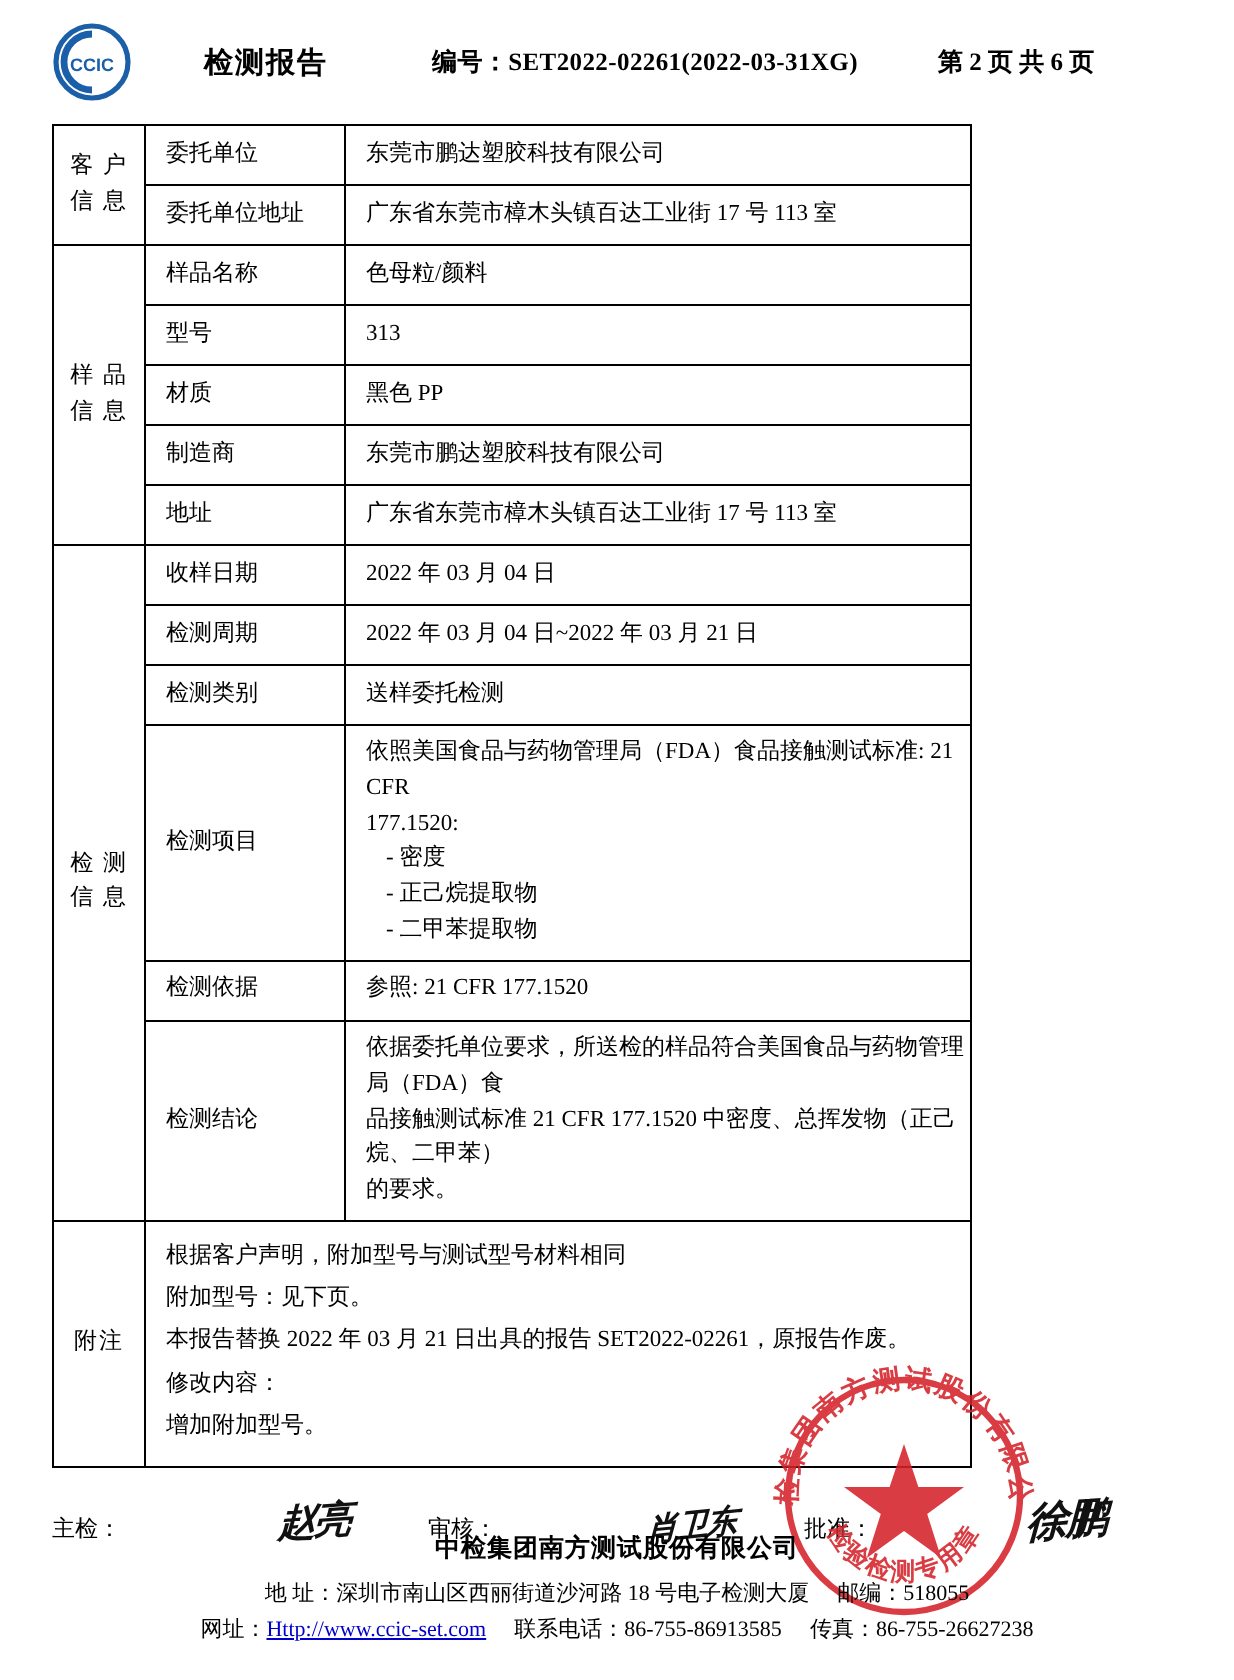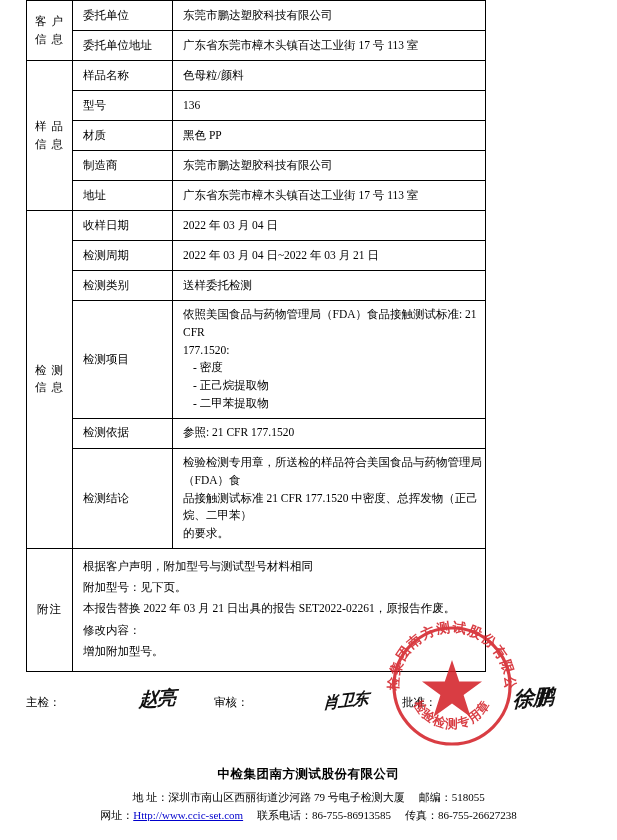--- a/index.html
+++ b/index.html
@@ -159,20 +159,32 @@
     text-decoration: underline;
   }
   .f-line span { white-space: nowrap; }
   .gap { display: inline-block; width: 14px; }
 </style>
 </head>
 <body>
 
 <div class="page">
 
+  <div class="header">
+    <div class="logo">
+      <svg width="40" height="40" viewBox="0 0 40 40">
+        <circle cx="20" cy="20" r="18" fill="none" stroke="#1a5fa8" stroke-width="2.6"></circle>
+        <path d="M20 6 A14 14 0 1 0 20 34" fill="none" stroke="#1a5fa8" stroke-width="3.4"></path>
+        <text x="20" y="24.5" font-family="Liberation Sans, sans-serif" font-size="9" font-weight="bold" fill="#1a5fa8" text-anchor="middle">CCIC</text>
+      </svg>
+    </div>
+    <div class="hdr-title">检测报告</div>
+    <div class="hdr-code"><span>编号：</span><span>SET2022-02261(2022-03-31XG)</span></div>
+    <div class="hdr-page">第 2 页  共 6 页</div>
+  </div>
 
   <table class="tbl">
     <colgroup>
       <col style="width:46px">
       <col style="width:100px">
       <col>
     </colgroup>
     <tbody>
 
       <tr class="row-h">
@@ -191,21 +203,21 @@
       <tr class="row-h">
         <td class="cat" rowspan="5">
           <span class="cat-line">样 品</span>
           <span class="cat-line">信 息</span>
         </td>
         <td class="lbl">样品名称</td>
         <td class="val">色母粒/颜料</td>
       </tr>
       <tr class="row-h">
         <td class="lbl">型号</td>
-        <td class="val">136</td>
+        <td class="val">313</td>
       </tr>
       <tr class="row-h">
         <td class="lbl">材质</td>
         <td class="val">黑色 PP</td>
       </tr>
       <tr class="row-h">
         <td class="lbl">制造商</td>
         <td class="val">东莞市鹏达塑胶科技有限公司</td>
       </tr>
       <tr class="row-h">
@@ -239,21 +251,21 @@
           <span class="ln indent">- 二甲苯提取物</span>
         </td>
       </tr>
       <tr class="row-h">
         <td class="lbl">检测依据</td>
         <td class="val">参照: 21 CFR 177.1520</td>
       </tr>
       <tr>
         <td class="lbl">检测结论</td>
         <td class="val multi">
-          <span class="ln">检验检测专用章，所送检的样品符合美国食品与药物管理局（FDA）食</span>
+          <span class="ln">依据委托单位要求，所送检的样品符合美国食品与药物管理局（FDA）食</span>
           <span class="ln">品接触测试标准 21 CFR 177.1520 中密度、总挥发物（正己烷、二甲苯）</span>
           <span class="ln">的要求。</span>
         </td>
       </tr>
 
       <tr>
         <td class="cat">
           <span class="cat-line">附注</span>
         </td>
         <td class="notes" colspan="2">
@@ -304,20 +316,20 @@
           <td class="sig-lbl">批准：</td>
           <td class="sig-val"><span class="sig-hand s3">徐鹏</span></td>
         </tr>
       </tbody>
     </table>
   </div>
 
   <div class="footer">
     <div class="f-title">中检集团南方测试股份有限公司</div>
     <div class="f-line">
-      <span>地  址：</span><span>深圳市南山区西丽街道沙河路 79 号电子检测大厦</span><span class="gap"></span><span>邮编：</span><span>518055</span>
+      <span>地  址：</span><span>深圳市南山区西丽街道沙河路 18 号电子检测大厦</span><span class="gap"></span><span>邮编：</span><span>518055</span>
     </div>
     <div class="f-line">
       <span>网址：</span><span class="link">Http://www.ccic-set.com</span><span class="gap"></span><span>联系电话：</span><span>86-755-86913585</span><span class="gap"></span><span>传真：</span><span>86-755-26627238</span>
     </div>
   </div>
 
 </div>
 
 </body></html>

